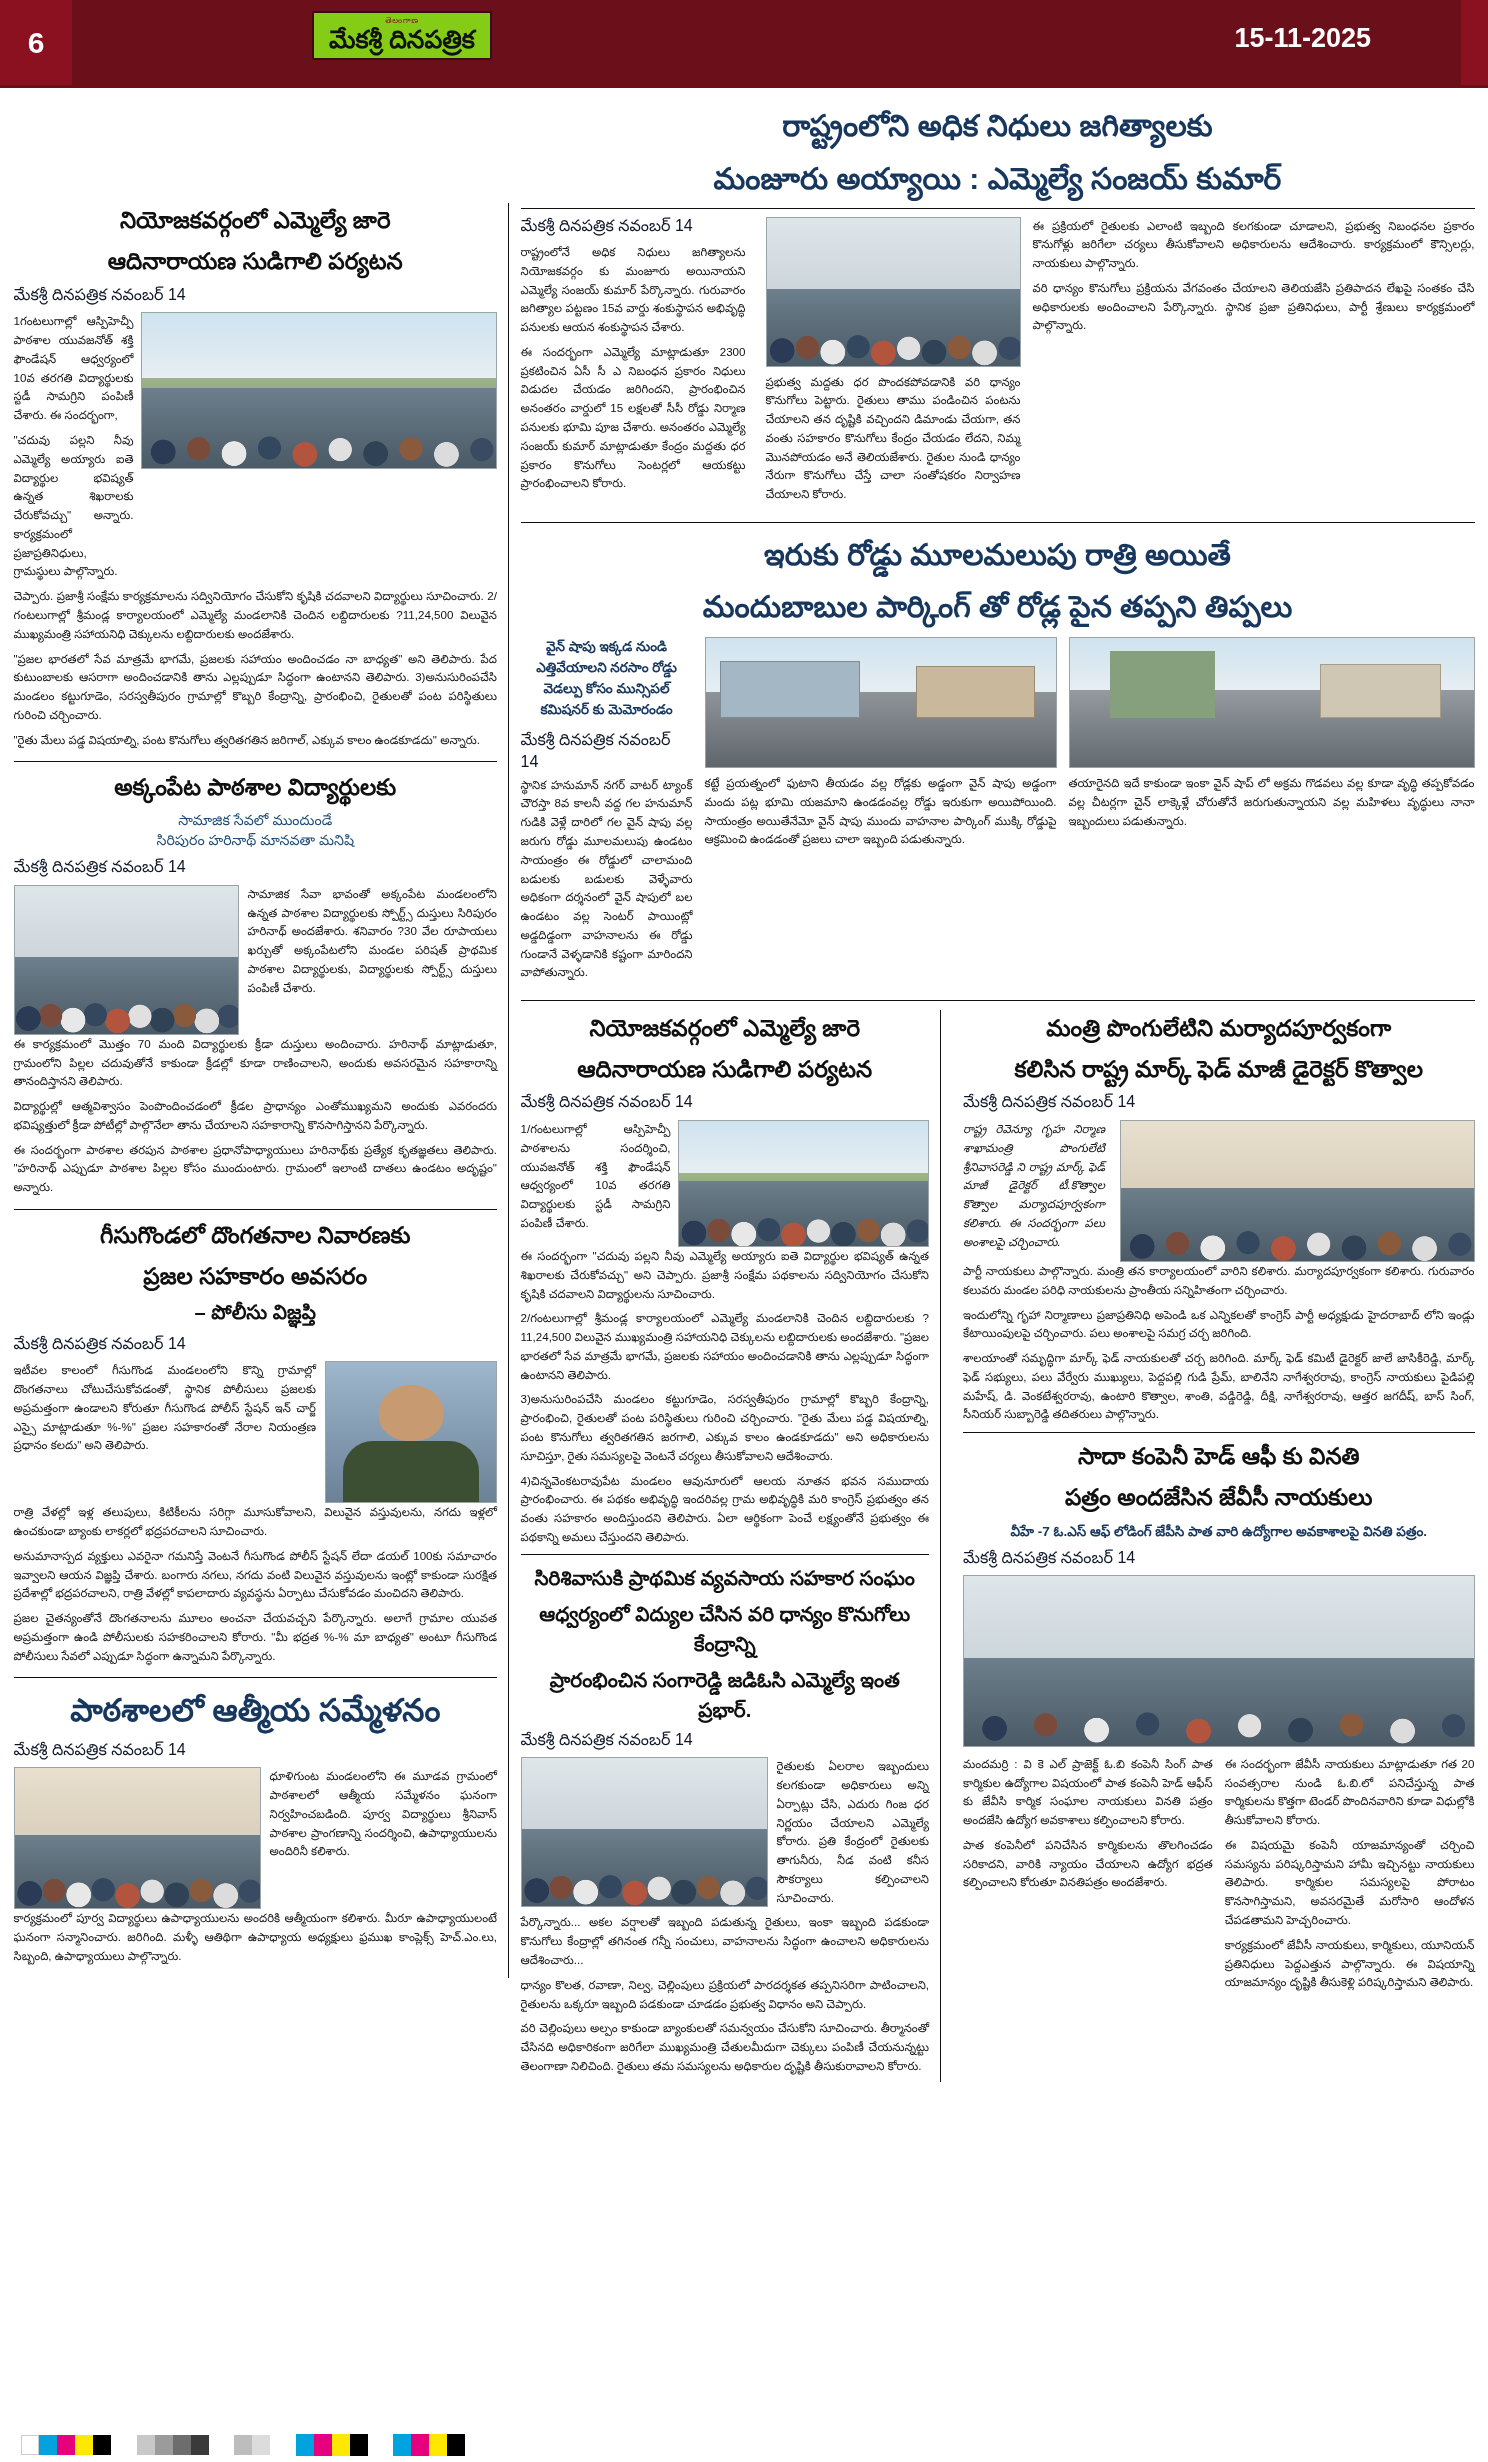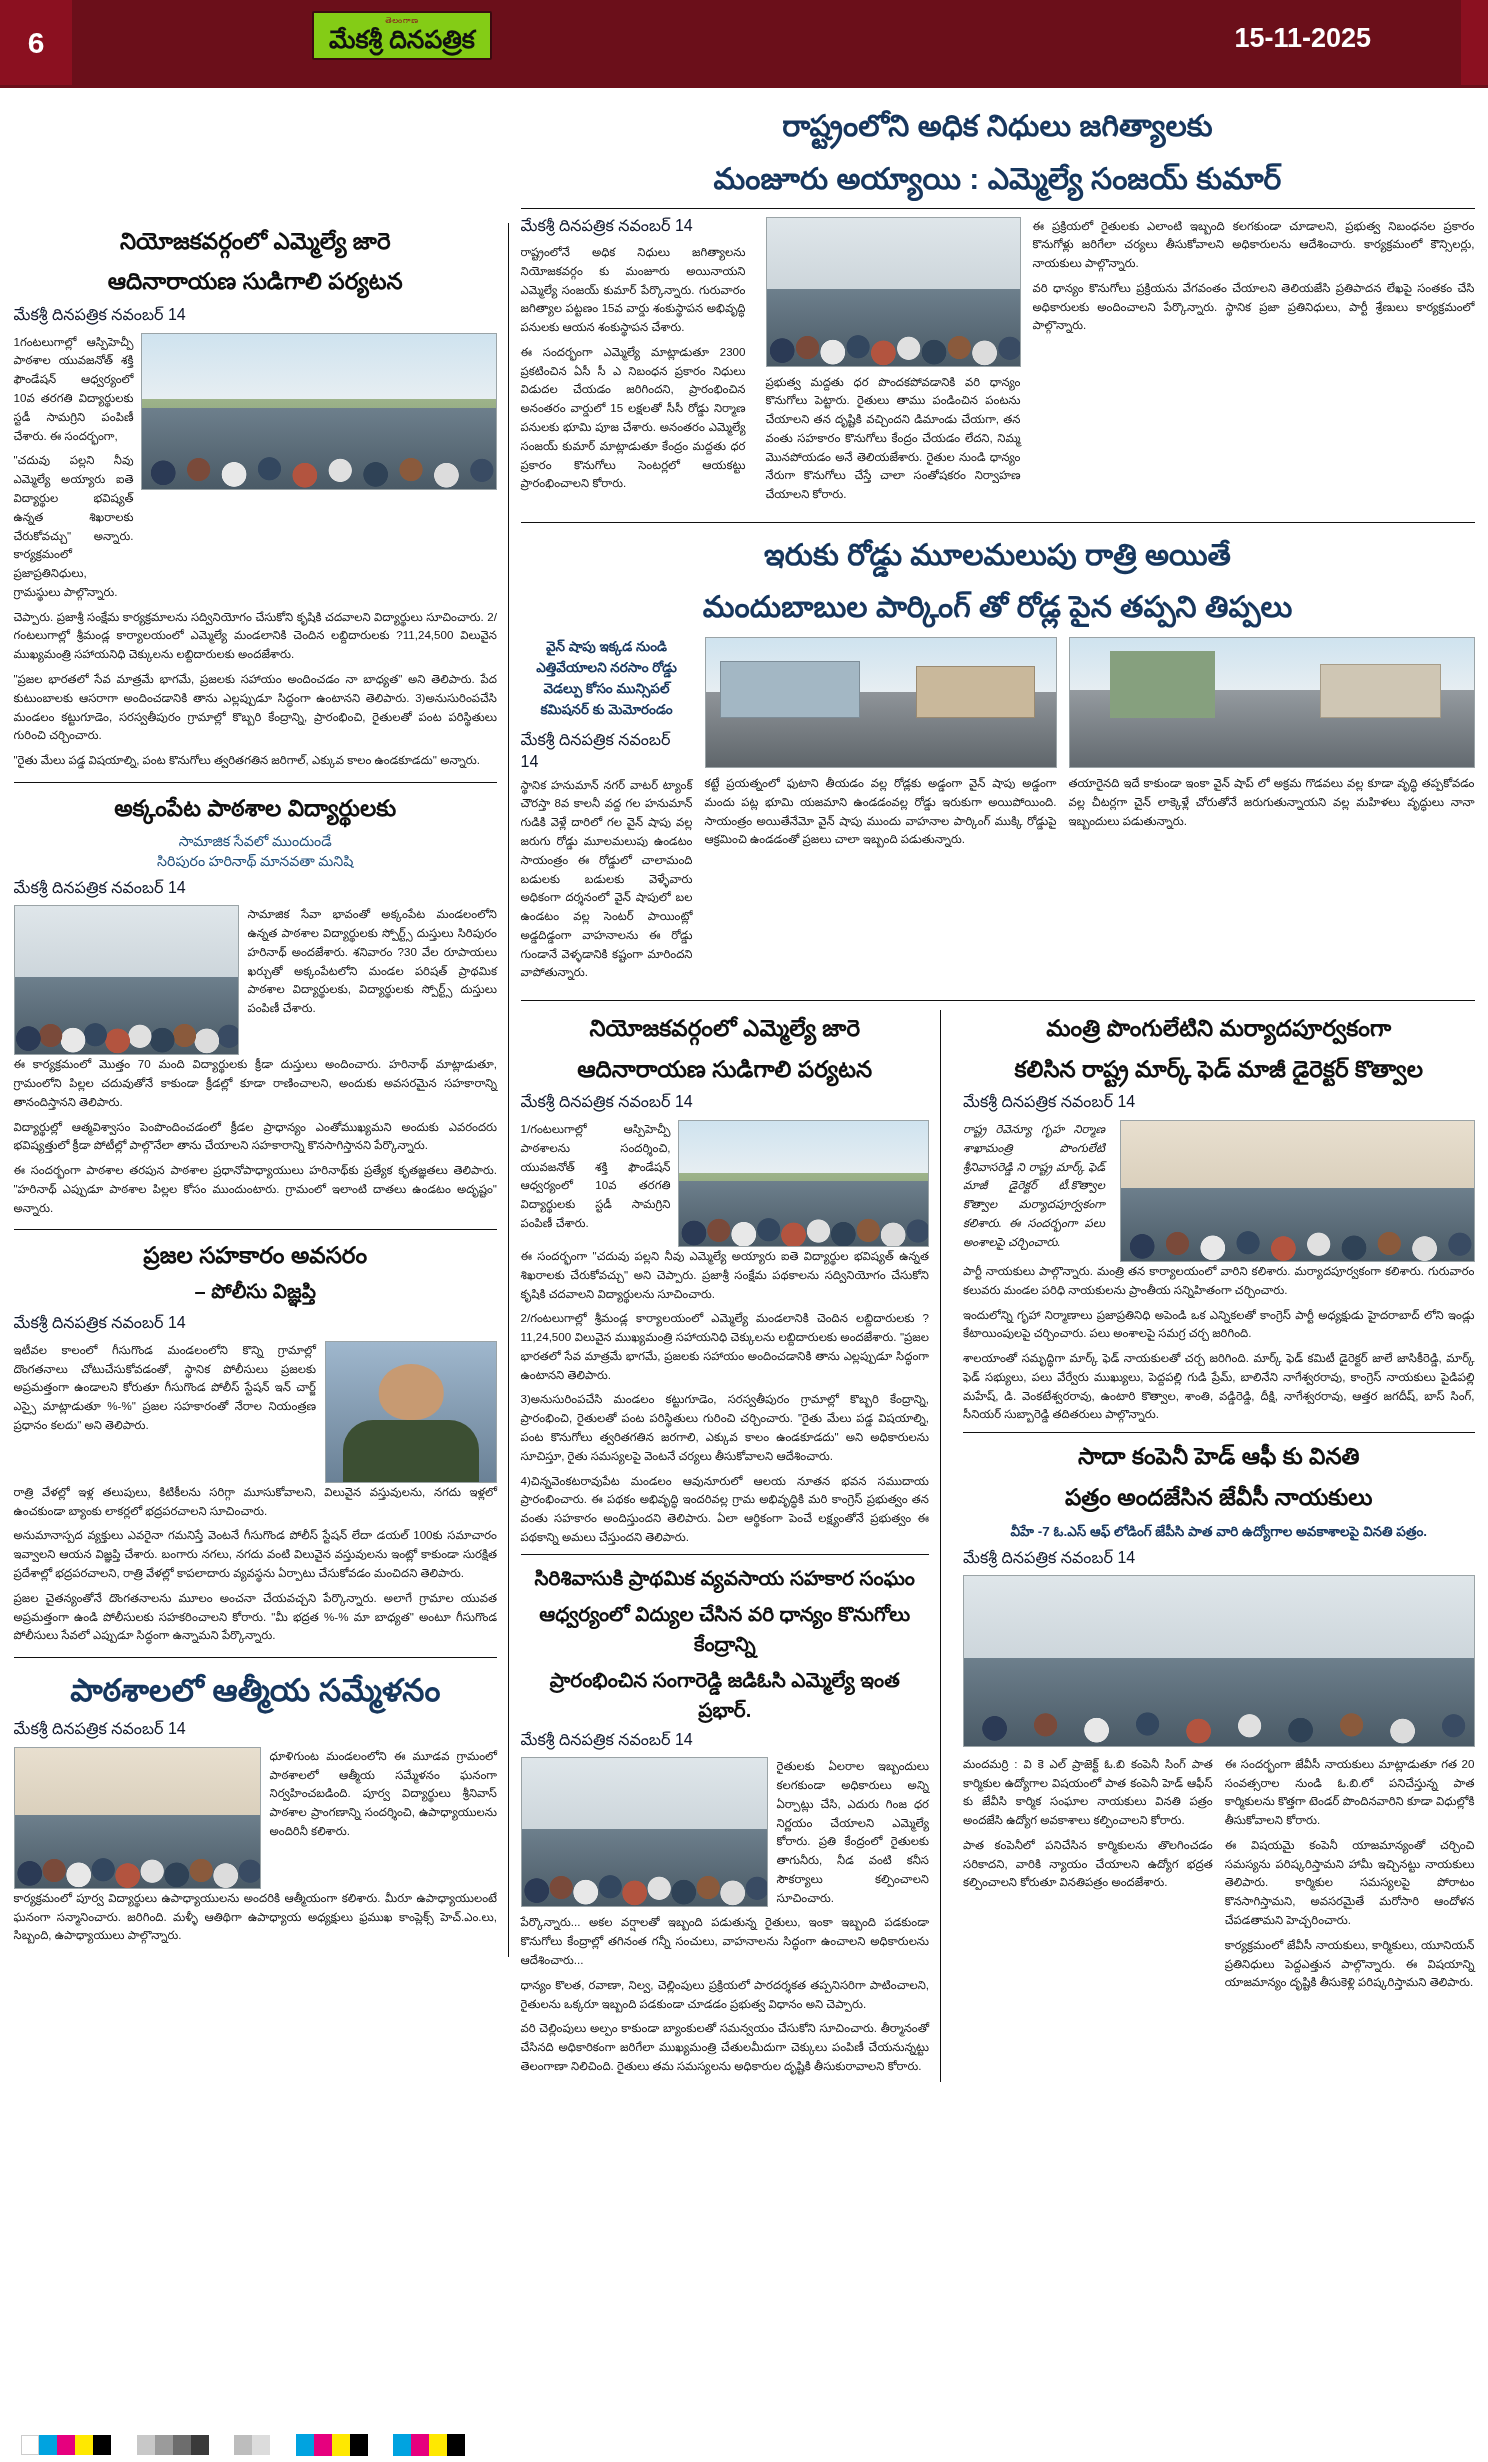--- a/index.html
+++ b/index.html
@@ -125,21 +125,20 @@
     text-align: center;
     color: #17375e;
     font-weight: bold;
     margin: 4.5px 0 7.5px 0;
   }
   .sub-italic {
     text-align: center;
     color: #1f4e79;
     font-size: 14.2px;
     margin: 3px 0 6px 0;
-    font-family: Liberation Serif, serif;
   }
   .byline {
     color: #0f172a;
     font-weight: normal;
     font-size: 16px;
     margin-bottom: 4.5px;
   }
   p.body {
     font-size: 11.6px;
     line-height: 1.62;
@@ -265,20 +264,21 @@
           </div>
         </div>
         <p class="body">ఈ కార్యక్రమంలో మొత్తం 70 మంది విద్యార్థులకు క్రీడా దుస్తులు అందించారు. హరినాథ్ మాట్లాడుతూ, గ్రామంలోని పిల్లల చదువుతోనే కాకుండా క్రీడల్లో కూడా రాణించాలని, అందుకు అవసరమైన సహకారాన్ని తానందిస్తానని తెలిపారు.</p>
         <p class="body">విద్యార్థుల్లో ఆత్మవిశ్వాసం పెంపొందించడంలో క్రీడల ప్రాధాన్యం ఎంతోముఖ్యమని అందుకు ఎవరందరు భవిష్యత్తులో క్రీడా పోటీల్లో పాల్గొనేలా తాను చేయాలని సహకారాన్ని కొనసాగిస్తానని పేర్కొన్నారు.</p>
         <p class="body">ఈ సందర్భంగా పాఠశాల తరపున పాఠశాల ప్రధానోపాధ్యాయులు హరినాథ్‌కు ప్రత్యేక కృతజ్ఞతలు తెలిపారు. "హరినాథ్ ఎప్పుడూ పాఠశాల పిల్లల కోసం ముందుంటారు. గ్రామంలో ఇలాంటి దాతలు ఉండటం అదృష్టం" అన్నారు.</p>
       </div>
 
       <div class="rule"></div>
 
       <div class="blk">
+        <h1 class="hl">గీసుగొండలో దొంగతనాల నివారణకు</h1>
         <h1 class="hl">ప్రజల సహకారం అవసరం</h1>
         <div class="center" style="font-size:20px;font-weight:bold;margin-bottom:6px;">– పోలీసు విజ్ఞప్తి</div>
         <div class="byline">మేకశ్రీ దినపత్రిక నవంబర్ 14</div>
         <div style="display:flex; gap:9px;">
           <div style="flex:1;">
             <p class="body">ఇటీవల కాలంలో గీసుగొండ మండలంలోని కొన్ని గ్రామాల్లో దొంగతనాలు చోటుచేసుకోవడంతో, స్థానిక పోలీసులు ప్రజలకు అప్రమత్తంగా ఉండాలని కోరుతూ గీసుగొండ పోలీస్ స్టేషన్ ఇన్ చార్జ్ ఎస్సై మాట్లాడుతూ %-%" ప్రజల సహకారంతో నేరాల నియంత్రణ ప్రధానం కలదు" అని తెలిపారు.</p>
           </div>
           <div class="photo" style="width:172px; height:142px;">
             <div class="portrait-bg"></div>
               <div class="portrait-head"></div>

